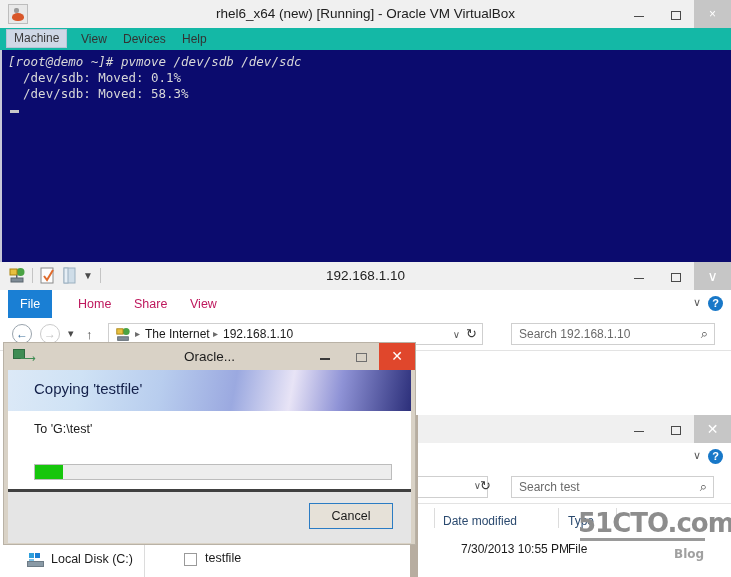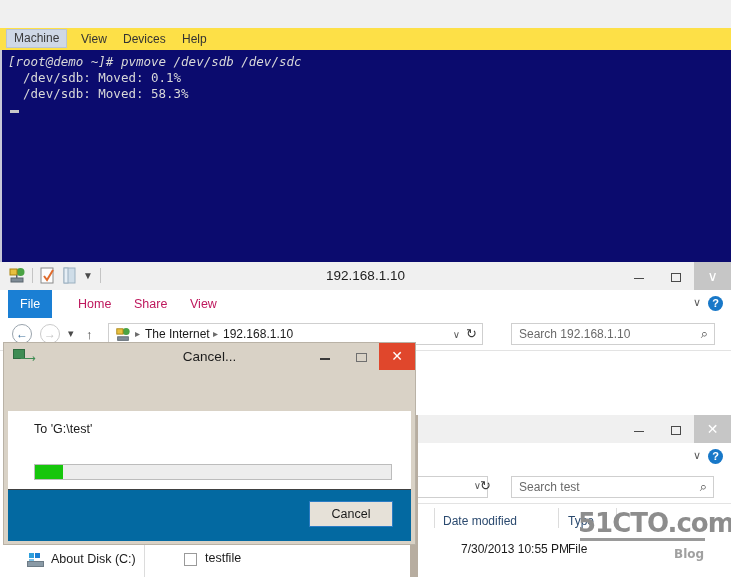--- a/index.html
+++ b/index.html
@@ -42,21 +42,21 @@
     font-size:12px;color:#4a4a4a;text-align:center;line-height:28px;
   }
   .winbtn.min{right:74px;}
   .winbtn.max{right:37px;}
   .winbtn.close{right:0;background:#c6c6c6;color:#ffffff;width:37px;}
   .glyph-min{display:inline-block;width:10px;height:1px;background:#4a4a4a;vertical-align:middle;margin-bottom:-4px;}
   .glyph-max{display:inline-block;width:10px;height:9px;border:1px solid #4a4a4a;vertical-align:middle;margin-bottom:-1px;box-sizing:border-box;}
 
   #vbox-menubar{
     position:absolute;left:0;top:28px;width:731px;height:22px;
-    background:#fde047;border-bottom:1px solid #dedede;
+    background:#14b8a6;border-bottom:1px solid #dedede;
   }
   #vbox-menubar .mi{
     position:absolute;top:2px;height:18px;line-height:18px;
     font-size:12px;color:#333;padding:0 7px;
   }
   #vbox-menubar .mi.active{
     background:#cfd8e6;color:#3a3a3a;border:1px solid #b8c4d6;
     box-sizing:border-box;height:19px;line-height:17px;top:1px;
   }
 
@@ -224,22 +224,22 @@
   #copy-body .l1{position:absolute;left:26px;top:11px;font-size:12.5px;color:#1b1b1b;}
   #copy-body .l2{position:absolute;left:26px;top:28px;font-size:12.5px;color:#1b1b1b;}
   #progress-track{
     position:absolute;left:26px;top:53px;width:358px;height:16px;
     background:#ededed;border:1px solid #bcbcbc;box-sizing:border-box;
   }
   #progress-fill{
     position:absolute;left:0;top:0;height:14px;background:#16c60c;
   }
   #copy-footer{
-    position:absolute;left:4px;top:146px;width:403px;height:51px;background:#0369a1;
-    border-top:1px solid #404040;
+    position:absolute;left:4px;top:146px;width:403px;height:51px;background:#e5e5e5;
+    border-top:3px solid #404040;
   }
   #cancel-button{
     position:absolute;right:18px;top:11px;width:84px;height:26px;
     background:#e6e1d8;border:1px solid #2b7cc4;box-sizing:border-box;
     font-size:12.5px;color:#1b1b1b;line-height:24px;text-align:center;
   }
 
   
   #sidebar-sliver{
     position:absolute;left:0;top:545px;width:180px;height:32px;background:#ffffff;
@@ -279,20 +279,30 @@
   #wm-blog{
     position:absolute;left:96px;top:39px;font-size:12px;font-weight:bold;color:#a0a0a0;
     font-family:"DejaVu Sans",sans-serif;
   }
 </style>
 </head>
 <body>
 
 <div id="vbox-window">
 
+  <div id="vbox-titlebar">
+    <div class="vb-icon">
+      <div class="dot2"></div>
+        <div class="dot"></div>
+    </div>
+    <div id="vbox-title-text">rhel6_x64 (new) [Running] - Oracle VM VirtualBox</div>
+    <div class="winbtn min"><span class="glyph-min"></span></div>
+    <div class="winbtn max"><span class="glyph-max"></span></div>
+    <div class="winbtn close">×</div>
+  </div>
 
   <div id="vbox-menubar">
     <div class="mi active" style="left:6px;">Machine</div>
     <div class="mi" style="left:74px;">View</div>
     <div class="mi" style="left:116px;">Devices</div>
     <div class="mi" style="left:175px;">Help</div>
   </div>
 
   <div id="vbox-screen">
     <div class="term" style="top:4px;font-style:italic;">[root@demo ~]# pvmove /dev/sdb /dev/sdc</div>
@@ -415,41 +425,44 @@
   </div>
 </div>
 
 <div id="sidebar-sliver">
   <div class="drive-icon">
     <div class="b1"></div>
       <div class="b2"></div>
       <div class="b3"></div>
       <div class="body"></div>
   </div>
-  <div class="lbl">About Disk (C:)</div>
+  <div class="lbl">Local Disk (C:)</div>
 </div>
 <div id="sidebar-divider"></div>
 <div id="list-item-testfile">
   <div class="cbx"></div>
   <div class="lbl">testfile</div>
 </div>
 
 <div id="copy-dialog">
 
   <div id="copy-titlebar">
     <div class="ico">
       <div class="sheet"></div>
         <div class="arr">⟶</div>
     </div>
-    <div id="copy-title-text">Cancel...</div>
+    <div id="copy-title-text">Oracle...</div>
     <div class="cbtn min"><span class="glyph-min-d"></span></div>
     <div class="cbtn max"><span class="glyph-max-d"></span></div>
     <div class="cbtn close" style="font-size: 14px; background: rgb(224, 71, 44);">✕</div>
   </div>
 
+  <div id="copy-banner">
+    <div class="t">Copying 'testfile'</div>
+  </div>
 
   <div id="copy-body">
     <div class="l1">To 'G:\test'</div>
     <div id="progress-track">
       <div id="progress-fill" style="width: 8%; background: rgb(22, 198, 12);"></div>
     </div>
   </div>
 
   <div id="copy-footer">
     <div id="cancel-button">Cancel</div>

